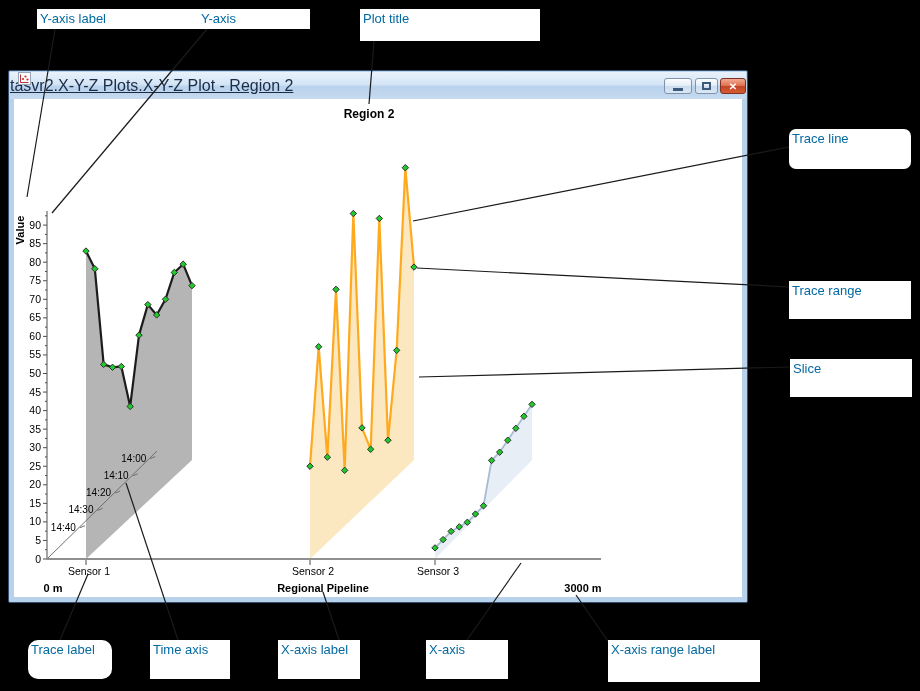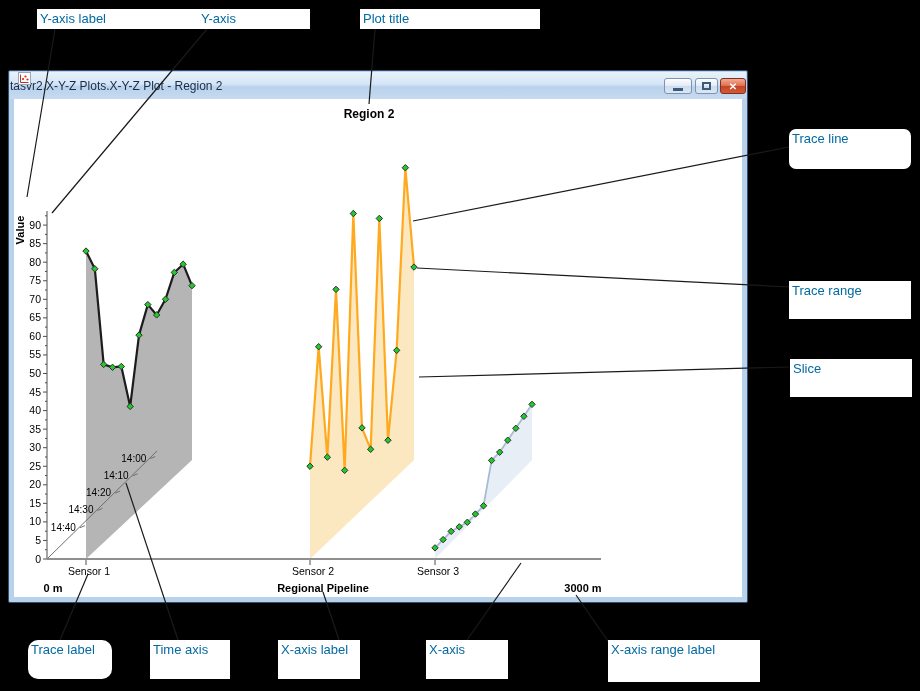--- a/index.html
+++ b/index.html
@@ -6,21 +6,21 @@
   #canvas{position:relative;width:920px;height:691px;background:#000;overflow:hidden;
           font-family:"Liberation Sans",sans-serif;}
   .callout{position:absolute;background:#fff;color:#0369a1;font-size:13px;line-height:15px;
            padding:2px 3px;box-sizing:border-box;z-index:6;}
   #win{position:absolute;z-index:1;border:1px solid #35506e;background:#b9d2ec;
        border-radius:2px;box-sizing:border-box;}
   #titlebar{position:absolute;left:1px;top:1px;right:1px;height:27px;
             background:linear-gradient(180deg,#e9f2fb 0%,#d4e5f6 45%,#b9d2ec 55%,#c7daf0 100%);
             display:flex;align-items:center;}
   #win-icon{width:13px;height:13px;margin-left:8px;margin-right:5px;flex:0 0 auto;}
-  #win-title{font-size:12px;color:#1a2c47;white-space:nowrap;}
+  #win-title{font-size:16px;color:#1a2c47;white-space:nowrap;text-decoration:underline;}
   .winbtn{position:absolute;top:7px;height:16px;border-radius:3px;box-sizing:border-box;
           display:flex;align-items:center;justify-content:center;}
   #btn-min,#btn-max{background:linear-gradient(180deg,#fdfeff,#e2ecf7 48%,#ccdcee 52%,#dbe7f4);
           border:1px solid #7e94ae;}
   #btn-min{left:655px;width:28px;}
   #btn-max{left:686px;width:23px;}
   #btn-close{left:711px;width:26px;background:linear-gradient(180deg,#f2ab94,#e0704e 48%,#c24628 52%,#d55a31);
           border:1px solid #7e3022;color:#fff;font-size:10px;font-weight:bold;}
   .min-glyph{width:10px;height:3px;background:#3c5a7a;margin-top:6px;}
   .max-glyph{width:9px;height:8px;border:2px solid #3c5a7a;box-sizing:border-box;background:transparent;}
@@ -197,21 +197,21 @@
       <line x1="88" y1="574" x2="60" y2="640" stroke="#1a1a1a" stroke-width="1.2"></line>
       <line x1="126" y1="483" x2="178" y2="640" stroke="#1a1a1a" stroke-width="1.2"></line>
       <line x1="323" y1="592" x2="339" y2="640" stroke="#1a1a1a" stroke-width="1.2"></line>
       <line x1="521" y1="563" x2="467" y2="640" stroke="#1a1a1a" stroke-width="1.2"></line>
       <line x1="576" y1="595" x2="612" y2="647" stroke="#1a1a1a" stroke-width="1.2"></line>
     </svg>
 
   <div id="callout-layer">
       <div class="callout" style="left: 37px; top: 9px; width: 161px; height: 20px;"><span>Y-axis label</span></div>
       <div class="callout" style="left: 198px; top: 9px; width: 112px; height: 20px;"><span>Y-axis</span></div>
-      <div class="callout" style="left: 360px; top: 9px; width: 180px; height: 20px;"><span>Plot title</span></div>
+      <div class="callout" style="left: 360px; top: 9px; width: 180px; height: 32px;"><span>Plot title</span></div>
       <div class="callout" style="left: 789px; top: 129px; width: 122px; height: 40px; border-radius: 7px;"><span>Trace line</span></div>
       <div class="callout" style="left: 789px; top: 281px; width: 122px; height: 38px;"><span>Trace range</span></div>
       <div class="callout" style="left: 790px; top: 359px; width: 122px; height: 38px;"><span>Slice</span></div>
       <div class="callout" style="left: 28px; top: 640px; width: 84px; height: 39px; border-radius: 10px;"><span>Trace label</span></div>
       <div class="callout" style="left: 150px; top: 640px; width: 80px; height: 39px;"><span>Time axis</span></div>
       <div class="callout" style="left: 278px; top: 640px; width: 82px; height: 39px;"><span>X-axis label</span></div>
       <div class="callout" style="left: 426px; top: 640px; width: 82px; height: 39px;"><span>X-axis</span></div>
       <div class="callout" style="left: 608px; top: 640px; width: 152px; height: 42px;"><span>X-axis range label</span></div>
     </div>
 </div>

